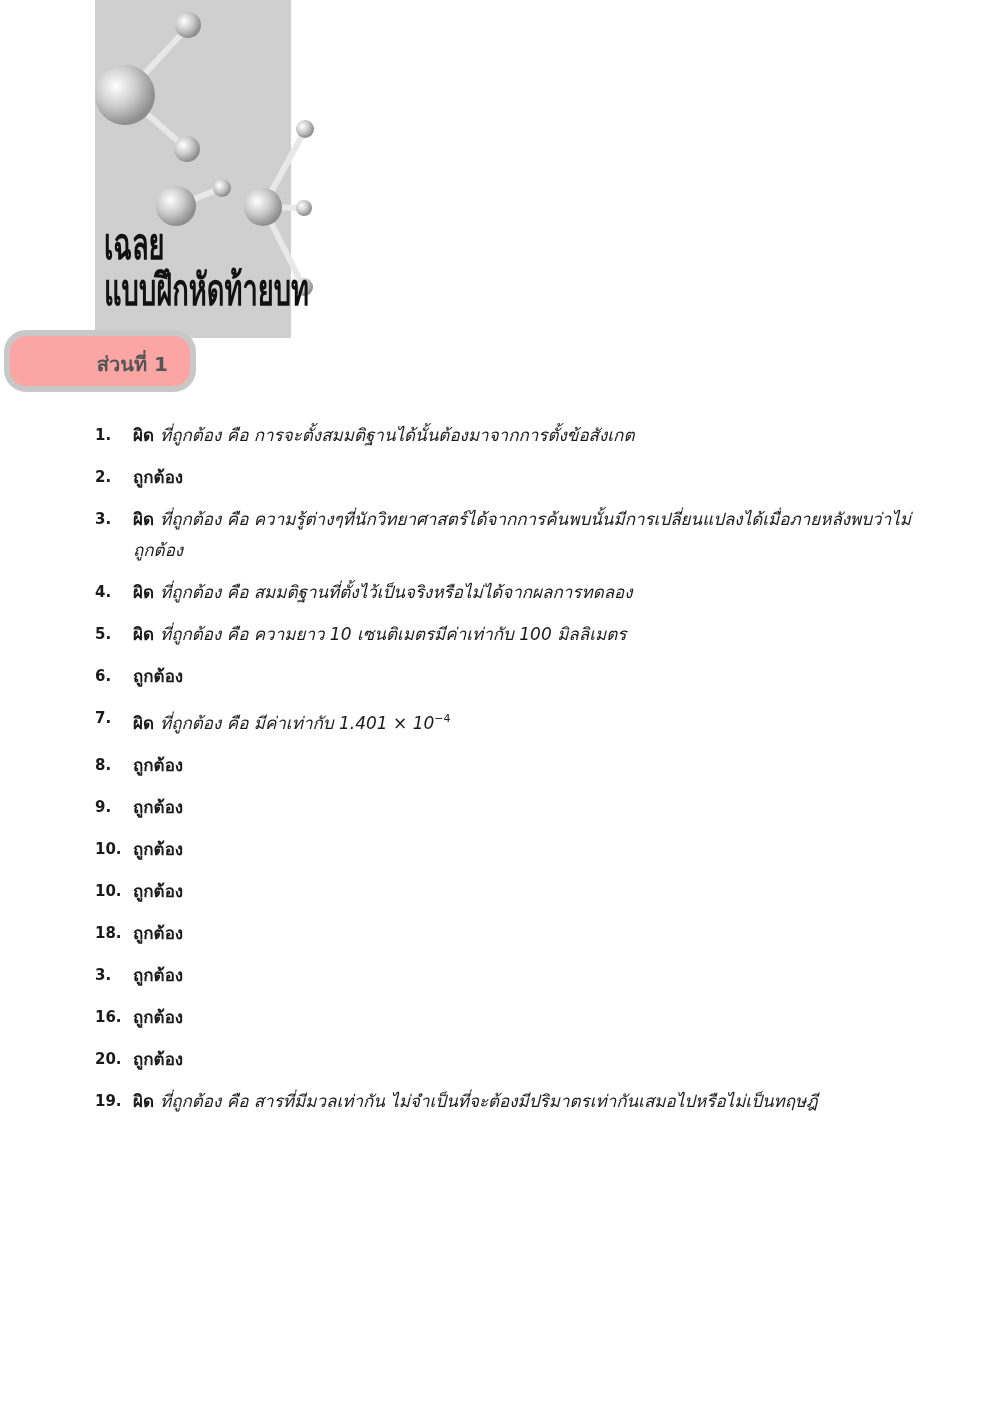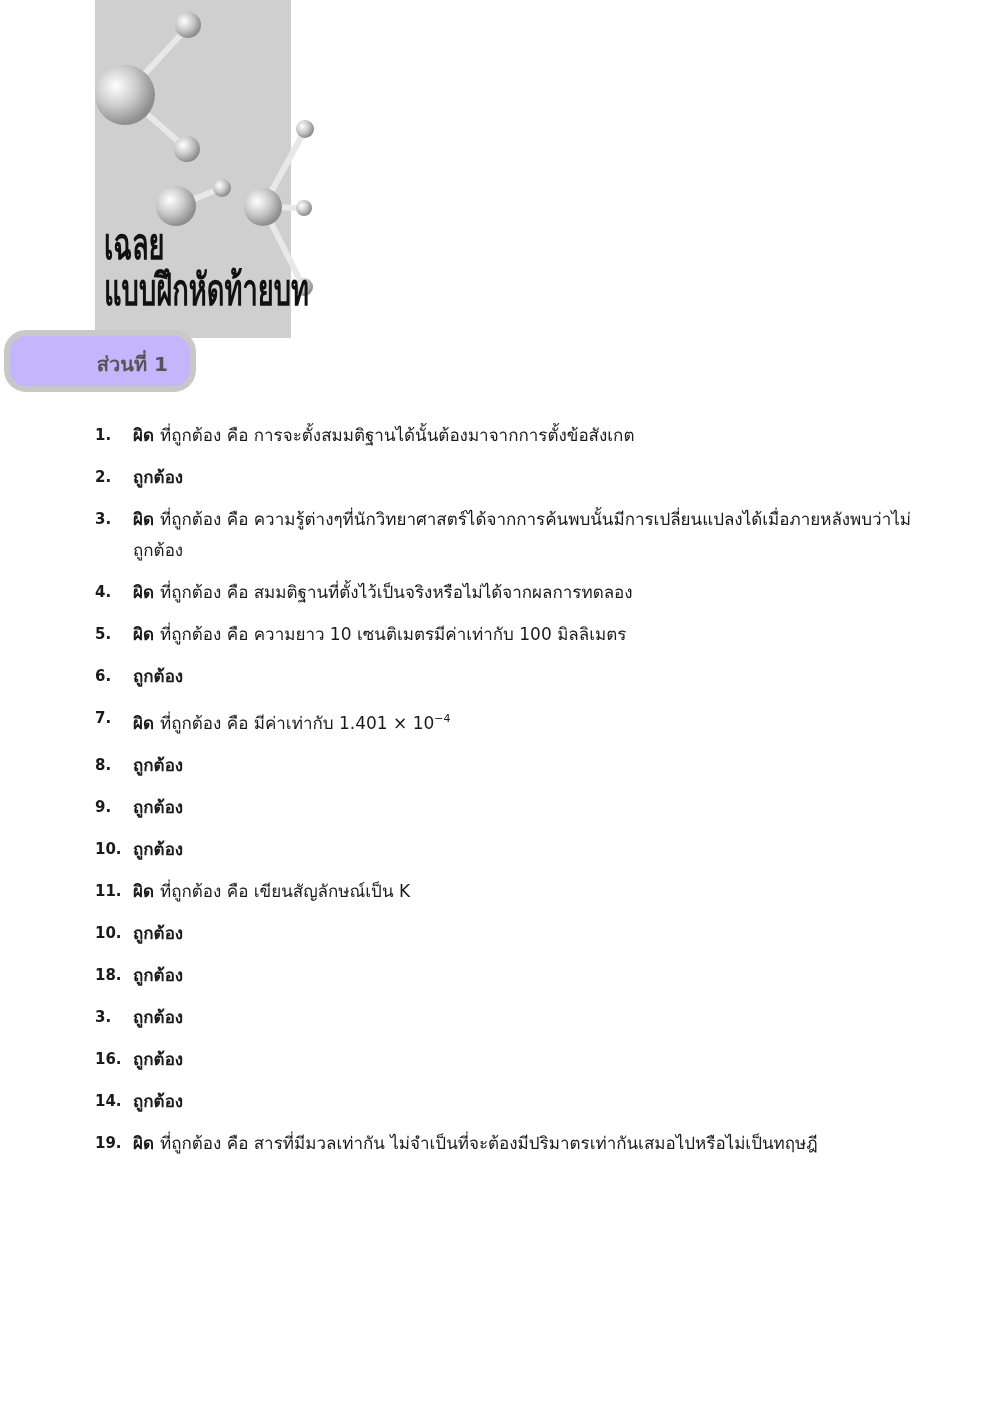--- a/index.html
+++ b/index.html
@@ -8,29 +8,29 @@
 
     .header-panel { position: absolute; left: 95px; top: 0; width: 196px; height: 338px; background: #cfcfcf; }
     .molecule { position: absolute; left: 0; top: 0; width: 330px; height: 340px; }
 
     .title { position: absolute; left: 104px; top: 222px; font-family: "Liberation Sans", sans-serif;
              font-weight: bold; color: #111; line-height: 1; transform: scaleX(0.62); transform-origin: left top; }
     .title .t1 { font-size: 44px; display: block; }
     .title .t2 { font-size: 44px; display: block; margin-top: 2px; white-space: nowrap; }
 
     .section-tab { position: absolute; left: 4px; top: 330px; width: 180px; height: 50px;
-                   background: #c4b5fd; border: 6px solid #c8c8c8; border-radius: 0 22px 22px 22px;
+                   background: #fca5a5; border: 6px solid #c8c8c8; border-radius: 0 22px 22px 22px;
                    border-top-left-radius: 22px; }
     .section-tab span { position: absolute; right: 22px; top: 12px; font-size: 20px; font-weight: bold; color: #555; }
 
     .answers { position: absolute; left: 95px; top: 420px; width: 820px; margin: 0; padding: 0; list-style: none; }
     .answers li { position: relative; padding-left: 38px; font-size: 17px; line-height: 31px; margin-bottom: 11px; }
     .answers li .num { position: absolute; left: 0; top: 0; font-weight: bold; font-size: 15px; }
     .answers li .verdict { font-weight: bold; }
-    .answers li .detail { margin-left: 6px; }
+    .answers li .detail { margin-left: 6px; font-style: italic; }
     sup { font-size: 11px; }
   </style>
 </head>
 <body>
 
 <div class="header-panel"></div>
 
 <svg class="molecule" viewBox="0 0 330 340">
   <defs>
     <radialGradient id="ball" cx="35%" cy="35%" r="65%">
@@ -71,20 +71,19 @@
   <li><span class="num">1.</span><span class="verdict">ผิด</span><span class="detail">ที่ถูกต้อง คือ การจะตั้งสมมติฐานได้นั้นต้องมาจากการตั้งข้อสังเกต</span></li>
   <li><span class="num">2.</span><span class="verdict">ถูกต้อง</span></li>
   <li><span class="num">3.</span><span class="verdict">ผิด</span><span class="detail">ที่ถูกต้อง คือ ความรู้ต่างๆที่นักวิทยาศาสตร์ได้จากการค้นพบนั้นมีการเปลี่ยนแปลงได้เมื่อภายหลังพบว่าไม่ถูกต้อง</span></li>
   <li><span class="num">4.</span><span class="verdict">ผิด</span><span class="detail">ที่ถูกต้อง คือ สมมติฐานที่ตั้งไว้เป็นจริงหรือไม่ได้จากผลการทดลอง</span></li>
   <li><span class="num">5.</span><span class="verdict">ผิด</span><span class="detail">ที่ถูกต้อง คือ ความยาว 10 เซนติเมตรมีค่าเท่ากับ 100 มิลลิเมตร</span></li>
   <li><span class="num">6.</span><span class="verdict">ถูกต้อง</span></li>
   <li><span class="num">7.</span><span class="verdict">ผิด</span><span class="detail">ที่ถูกต้อง คือ มีค่าเท่ากับ 1.401 × 10</span><sup>−4</sup></li>
   <li><span class="num">8.</span><span class="verdict">ถูกต้อง</span></li>
   <li><span class="num">9.</span><span class="verdict">ถูกต้อง</span></li>
   <li><span class="num">10.</span><span class="verdict">ถูกต้อง</span></li>
-  <li><span class="num">11.</span><span class="verdict">ผิด</span><span class="detail">ที่ถูกต้อง คือ เขียนสัญลักษณ์เป็น K</span></li>
   <li><span class="num">10.</span><span class="verdict">ถูกต้อง</span></li>
   <li><span class="num">18.</span><span class="verdict">ถูกต้อง</span></li>
   <li><span class="num">3.</span><span class="verdict">ถูกต้อง</span></li>
   <li><span class="num">16.</span><span class="verdict">ถูกต้อง</span></li>
-  <li><span class="num">14.</span><span class="verdict">ถูกต้อง</span></li>
+  <li><span class="num">20.</span><span class="verdict">ถูกต้อง</span></li>
   <li><span class="num">19.</span><span class="verdict">ผิด</span><span class="detail">ที่ถูกต้อง คือ สารที่มีมวลเท่ากัน ไม่จำเป็นที่จะต้องมีปริมาตรเท่ากันเสมอไปหรือไม่เป็นทฤษฎี</span></li>
 </ol>
 
 </body></html>

